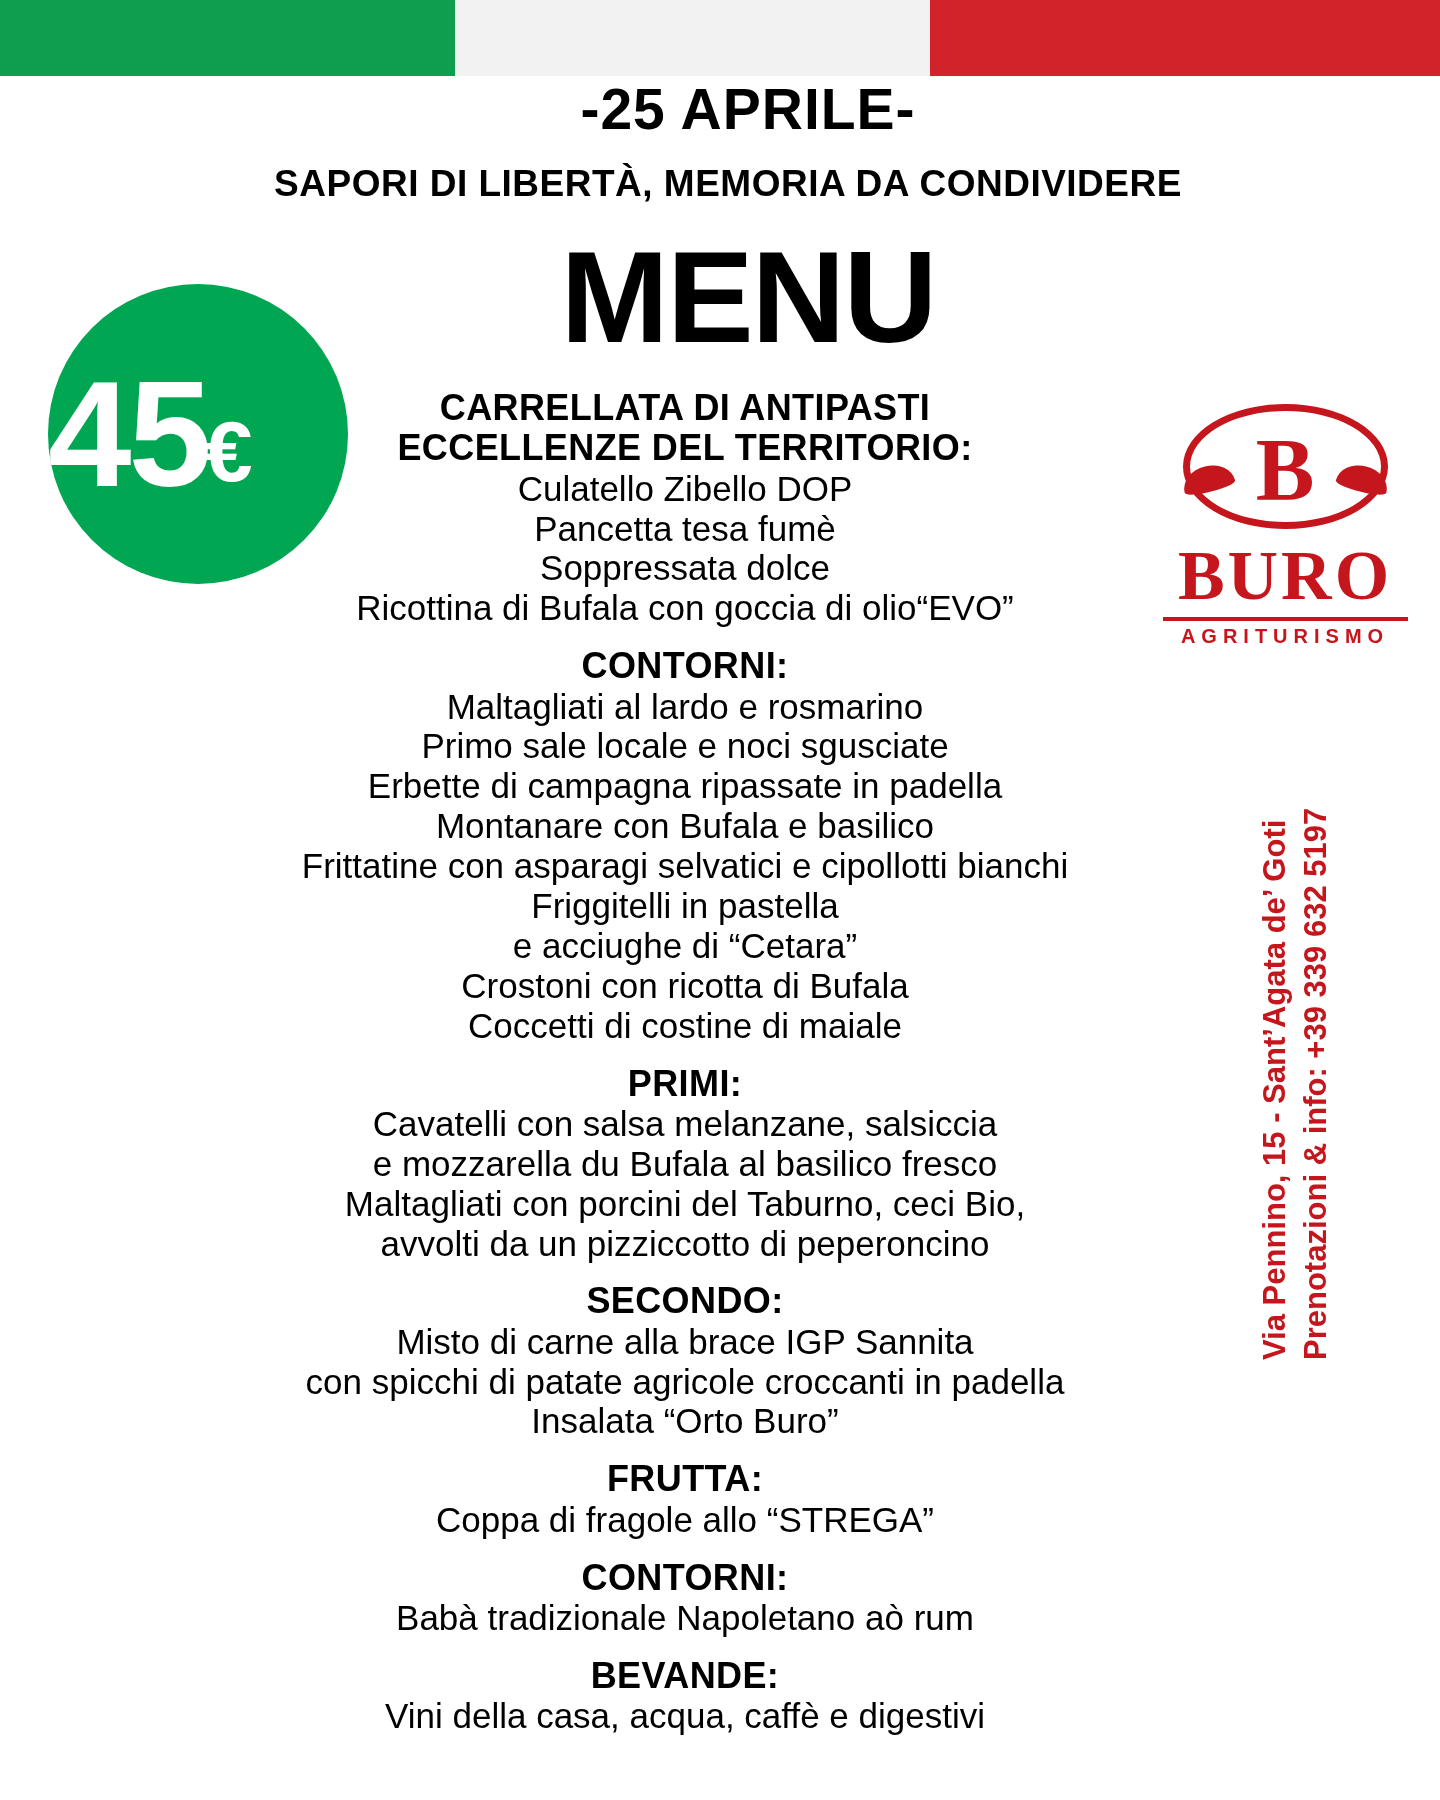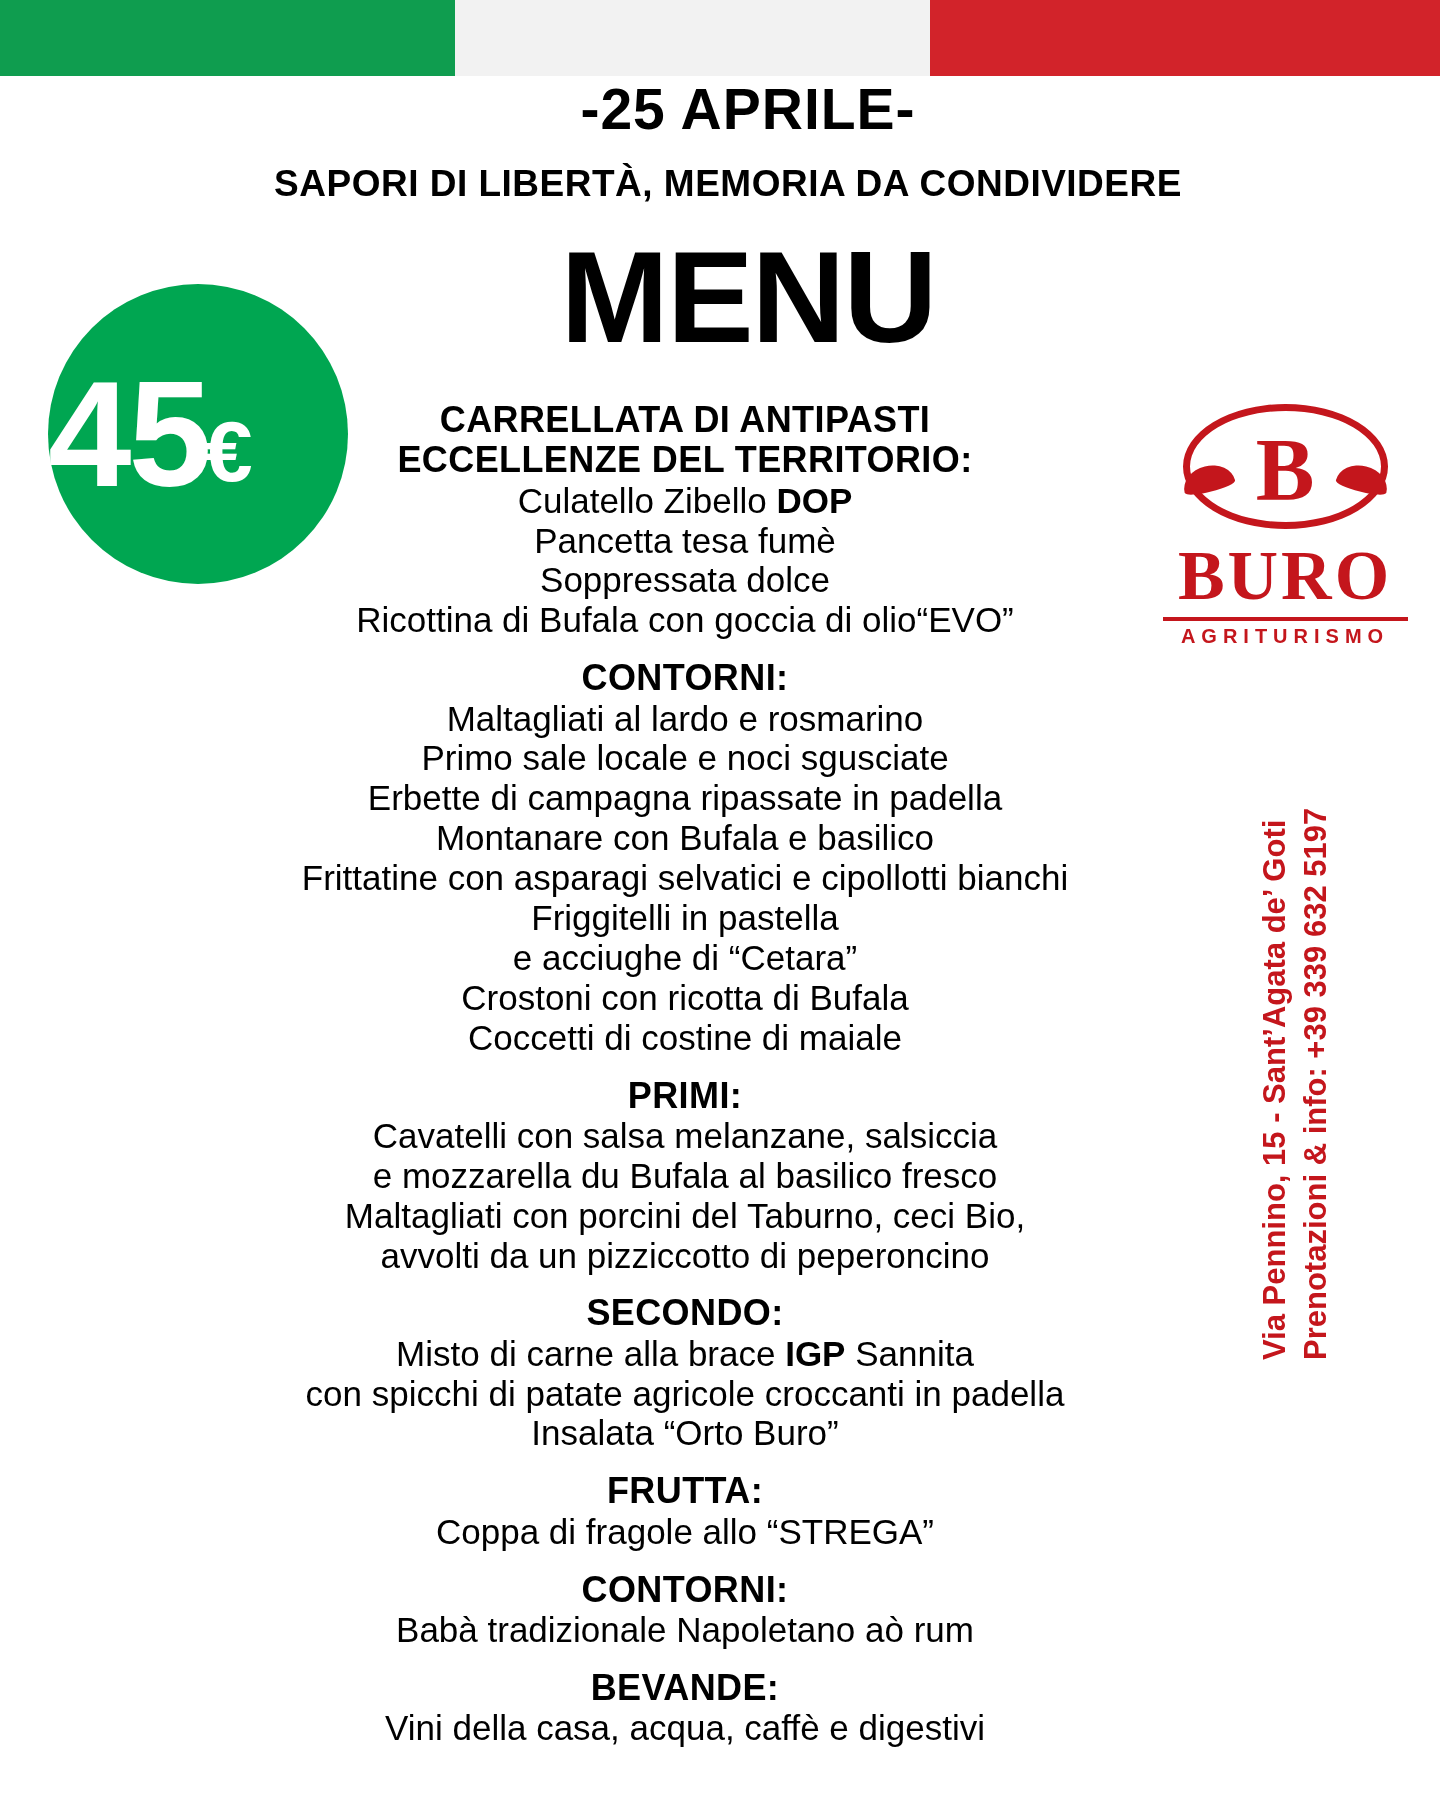--- a/index.html
+++ b/index.html
@@ -97,36 +97,36 @@
 
   
   .menu-body {
     position: absolute;
     top: 388px;
     left: 250px;
     width: 870px;
     text-align: center;
   }
   .section { margin-top: 18px; }
-  .section:first-child { margin-top: 12px; }
+  .section:first-child { margin-top: 0; }
   .sec-head {
     font-size: 36px;
     font-weight: bold;
     line-height: 1.12;
     letter-spacing: 0.4px;
     margin: 0;
   }
   .sec-head.two-line { font-size: 36px; }
   .item {
     font-size: 35px;
     line-height: 1.14;
     margin: 0;
     white-space: nowrap;
   }
-  .item b { font-weight: bold; }
+  .item b { font-weight: normal; }
 
   
   .logo {
     position: absolute;
     top: 404px;
     left: 1160px;
     width: 250px;
     text-align: center;
     color: #c4161c;
   }

